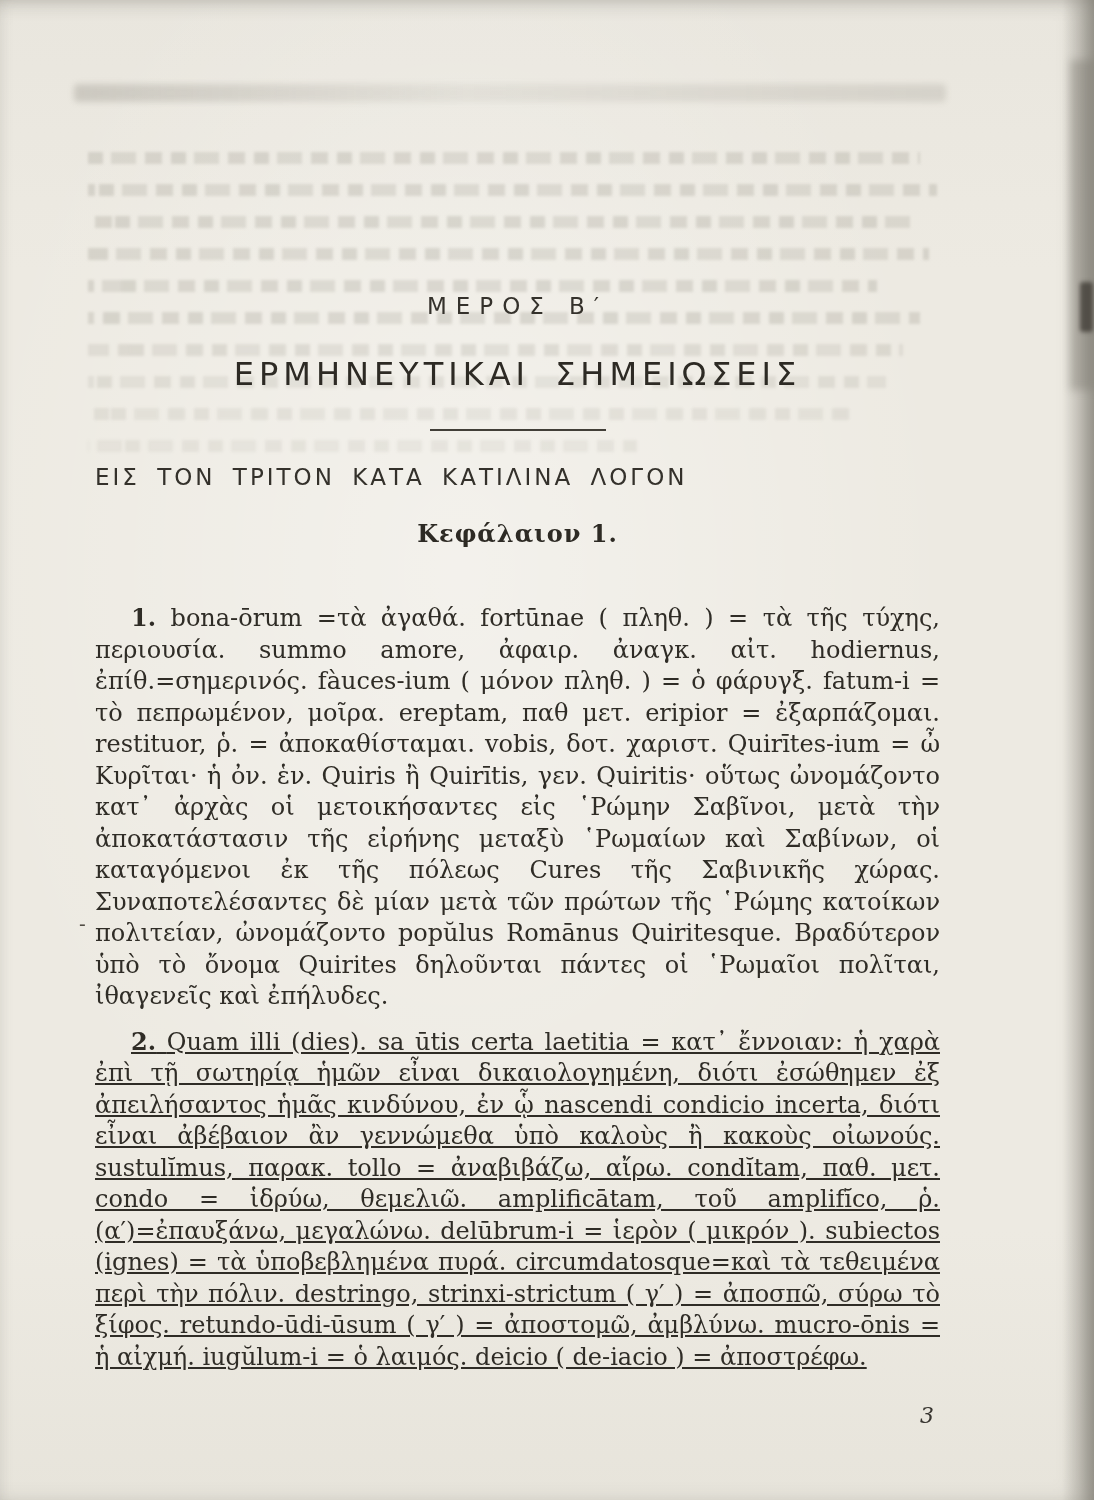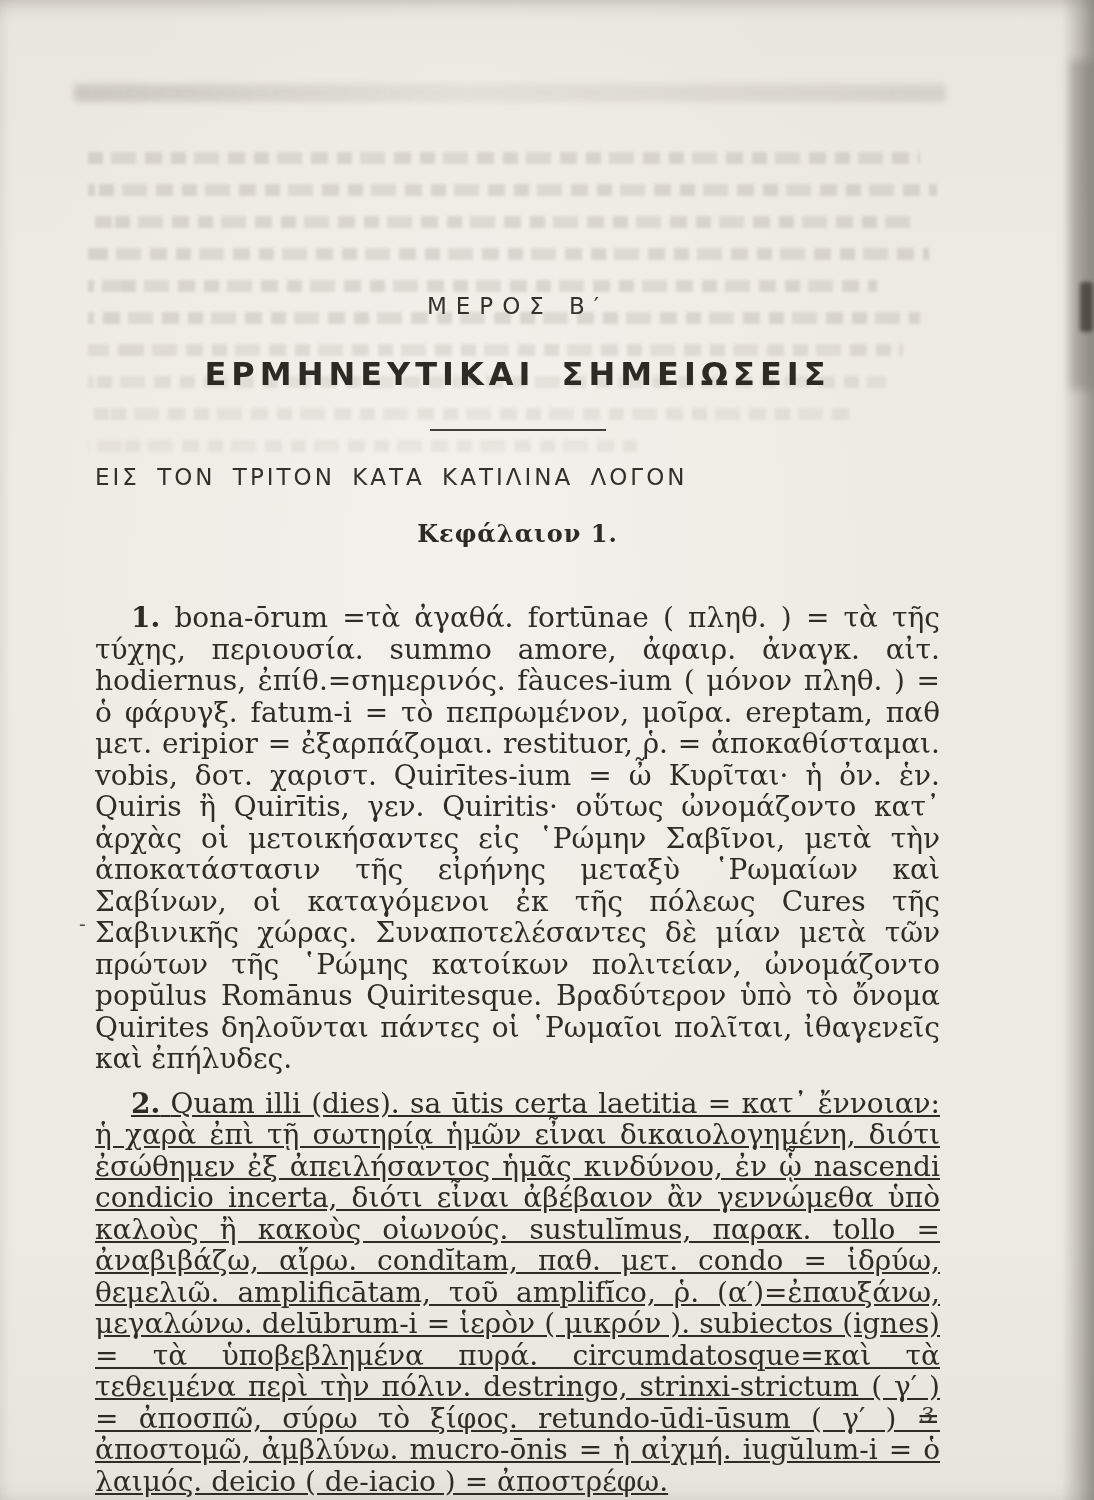--- a/index.html
+++ b/index.html
@@ -111,21 +111,21 @@
     font-weight: 400;
     letter-spacing: 9px;
     color: #34312b;
   }
 
   .main-title {
     margin-top: 36px;
     text-align: center;
     font-family: "DejaVu Sans", sans-serif;
     font-size: 32px;
-    font-weight: 700;
+    font-weight: 400;
     letter-spacing: 5px;
     word-spacing: 10px;
     color: #2d2a24;
   }
 
   .divider {
     width: 176px;
     height: 2px;
     margin: 36px auto 0;
     background: #423f38;
@@ -146,21 +146,21 @@
     margin-top: 29px;
     text-align: center;
     font-family: "DejaVu Serif", serif;
     font-size: 24px;
     font-weight: 700;
     letter-spacing: 1px;
     color: #2d2a24;
   }
 
   .body-par {
-    font-size: 28px;
+    font-size: 24px;
     line-height: 31.5px;
     text-align: justify;
     text-indent: 36px;
     color: #2f2c26;
   }
   .body-par.first { margin-top: 54px; }
   .body-par.second { margin-top: 13px; text-decoration: underline; }
   .pnum { font-weight: 700; }
 
   .margin-mark {

